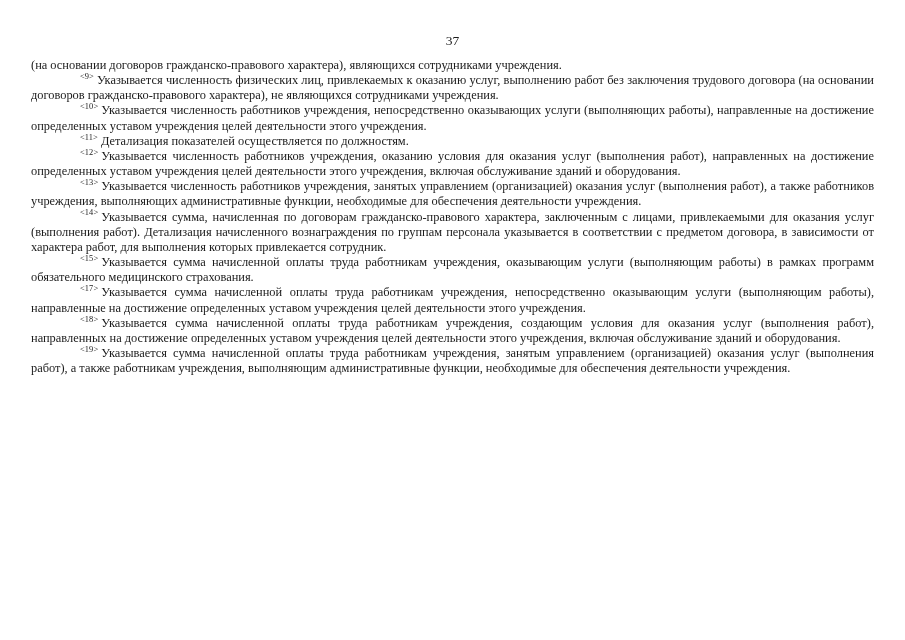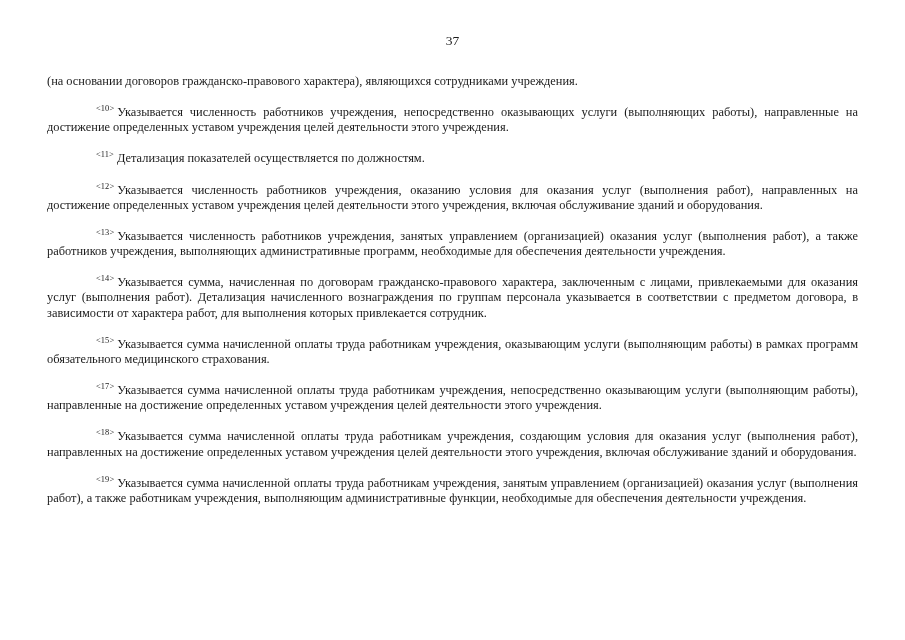--- a/index.html
+++ b/index.html
@@ -31,21 +31,21 @@
     line-height: 16px;
     color: #1a1a1a;
   }
   .body-text {
     position: absolute;
     top: 58px;
     left: 31px;
     width: 843px;
   }
   p.para {
-    margin: 16px;
+    margin: 0;
     padding: 0;
     font-size: 12.4px;
     line-height: 15.15px;
     text-align: justify;
     text-justify: inter-word;
     color: #1a1a1a;
     hyphens: none;
   }
   p.para.indent {
     text-indent: 49px;
@@ -68,35 +68,38 @@
 <body>
 
 <div class="page">
 
   <div class="page-number">37</div>
 
   <div class="body-text">
 
     <p class="para noindent">(на основании договоров гражданско-правового характера), являющихся сотрудниками учреждения.</p>
 
+    <p class="para indent">
+      <sup class="note-mark">&lt;9&gt;</sup><span>Указывается численность физических лиц, привлекаемых к оказанию услуг, выполнению работ без заключения трудового договора (на основании договоров гражданско-правового характера), не являющихся сотрудниками учреждения.</span>
+    </p>
 
     <p class="para indent">
       <sup class="note-mark">&lt;10&gt;</sup><span>Указывается численность работников учреждения, непосредственно оказывающих услуги (выполняющих работы), направленные на достижение определенных уставом учреждения целей деятельности этого учреждения.</span>
     </p>
 
     <p class="para indent last-tight">
       <sup class="note-mark">&lt;11&gt;</sup><span>Детализация показателей осуществляется по должностям.</span>
     </p>
 
     <p class="para indent">
       <sup class="note-mark">&lt;12&gt;</sup><span>Указывается численность работников учреждения, оказанию условия для оказания услуг (выполнения работ), направленных на достижение определенных уставом учреждения целей деятельности этого учреждения, включая обслуживание зданий и оборудования.</span>
     </p>
 
     <p class="para indent">
-      <sup class="note-mark">&lt;13&gt;</sup><span>Указывается численность работников учреждения, занятых управлением (организацией) оказания услуг (выполнения работ), а также работников учреждения, выполняющих административные программ, необходимые для обеспечения деятельности учреждения.</span>
+      <sup class="note-mark">&lt;13&gt;</sup><span>Указывается численность работников учреждения, занятых управлением (организацией) оказания услуг (выполнения работ), а также работников учреждения, выполняющих административные функции, необходимые для обеспечения деятельности учреждения.</span>
     </p>
 
     <p class="para indent">
       <sup class="note-mark">&lt;14&gt;</sup><span>Указывается сумма, начисленная по договорам гражданско-правового характера, заключенным с лицами, привлекаемыми для оказания услуг (выполнения работ). Детализация начисленного вознаграждения по группам персонала указывается в соответствии с предметом договора, в зависимости от характера работ, для выполнения которых привлекается сотрудник.</span>
     </p>
 
     <p class="para indent">
       <sup class="note-mark">&lt;15&gt;</sup><span>Указывается сумма начисленной оплаты труда работникам учреждения, оказывающим услуги (выполняющим работы) в рамках программ обязательного медицинского страхования.</span>
     </p>
 

